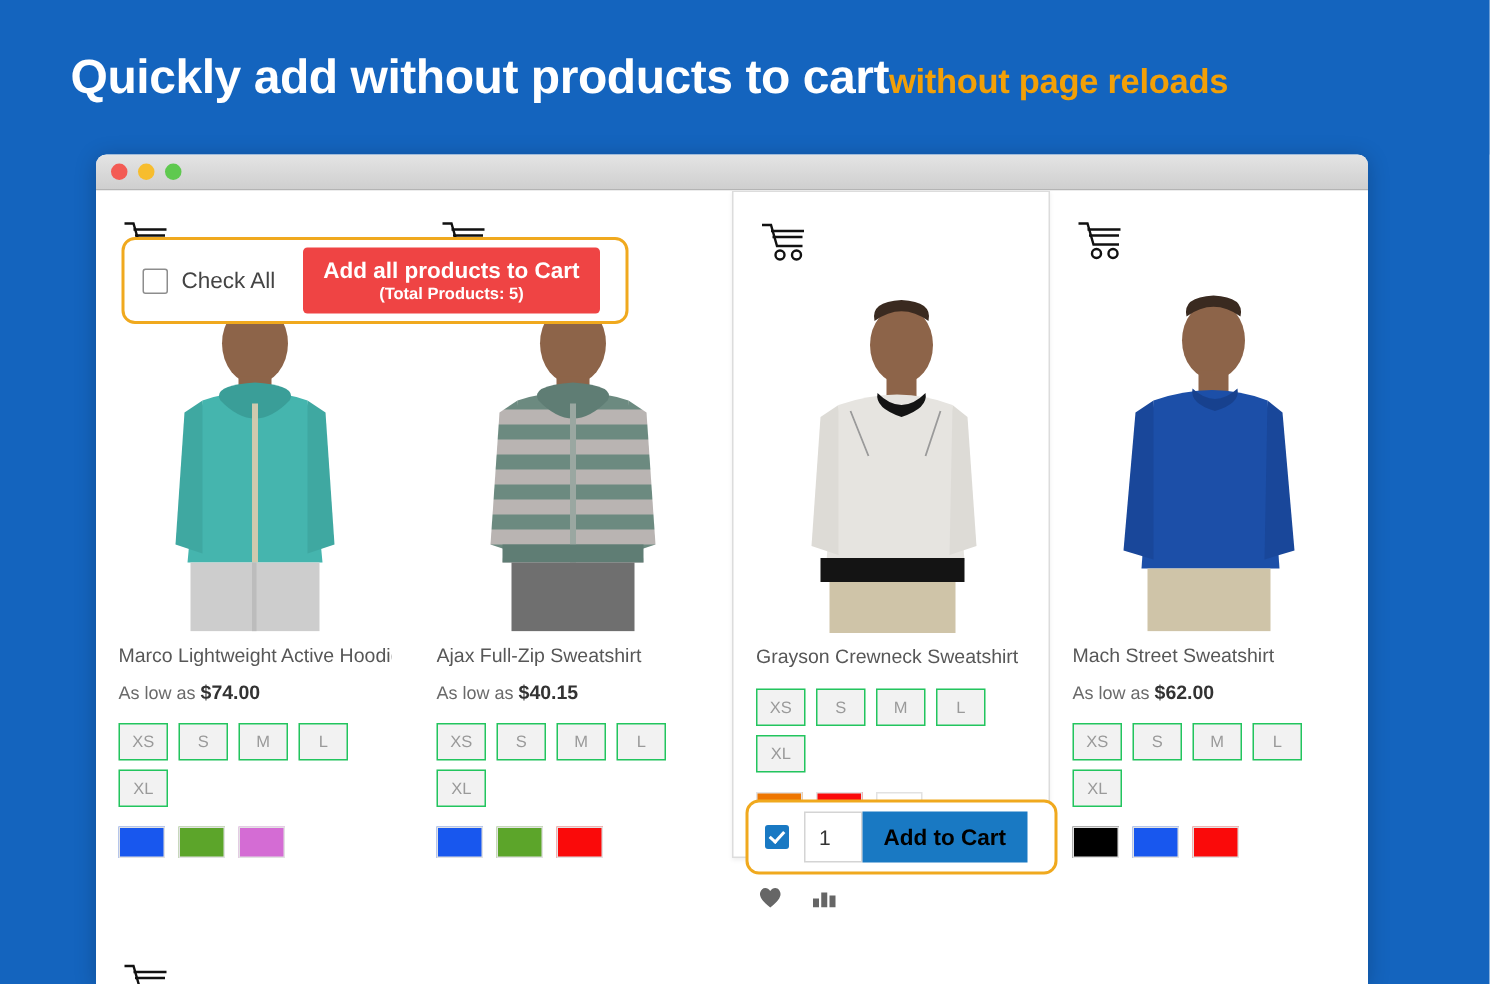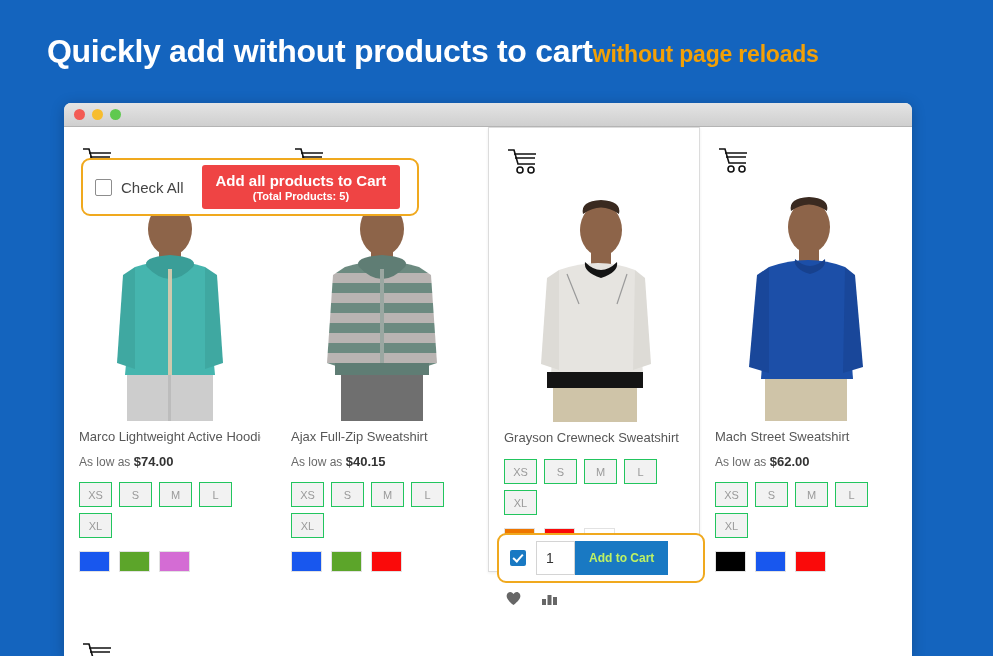--- a/index.html
+++ b/index.html
@@ -263,22 +263,22 @@
     color: #333;
     text-align: left;
     padding-left: 9px;
     box-sizing: border-box;
     font-family: "Liberation Sans", sans-serif;
     background: #fff;
     flex: 0 0 auto;
   }
   .atc-btn {
     background: #1979c3;
-    color: #bef264;
-    font-size: 12px;
+    color: #000000;
+    font-size: 15px;
     font-weight: bold;
     height: 34px;
     display: flex;
     align-items: center;
     justify-content: center;
     padding: 0 14px;
     cursor: pointer;
     white-space: nowrap;
     flex: 0 0 auto;
   }

